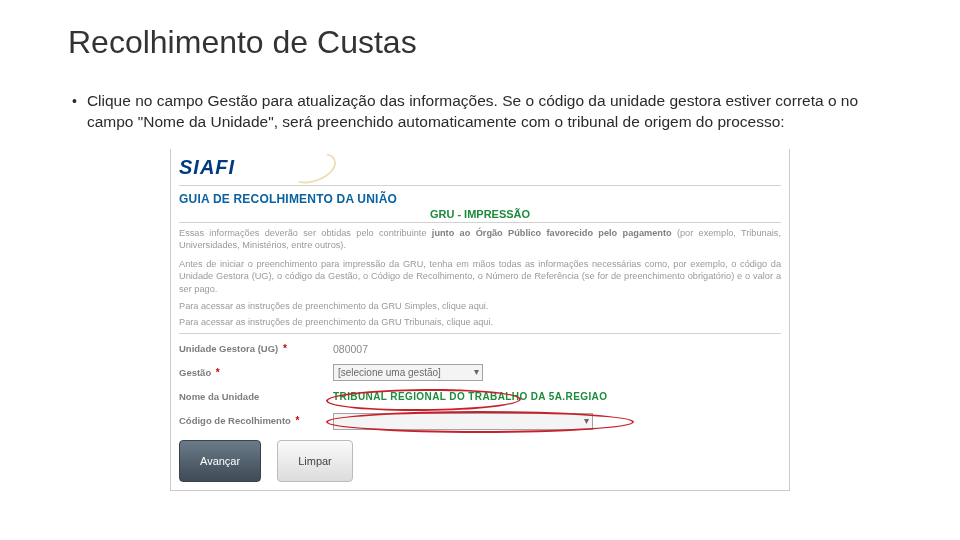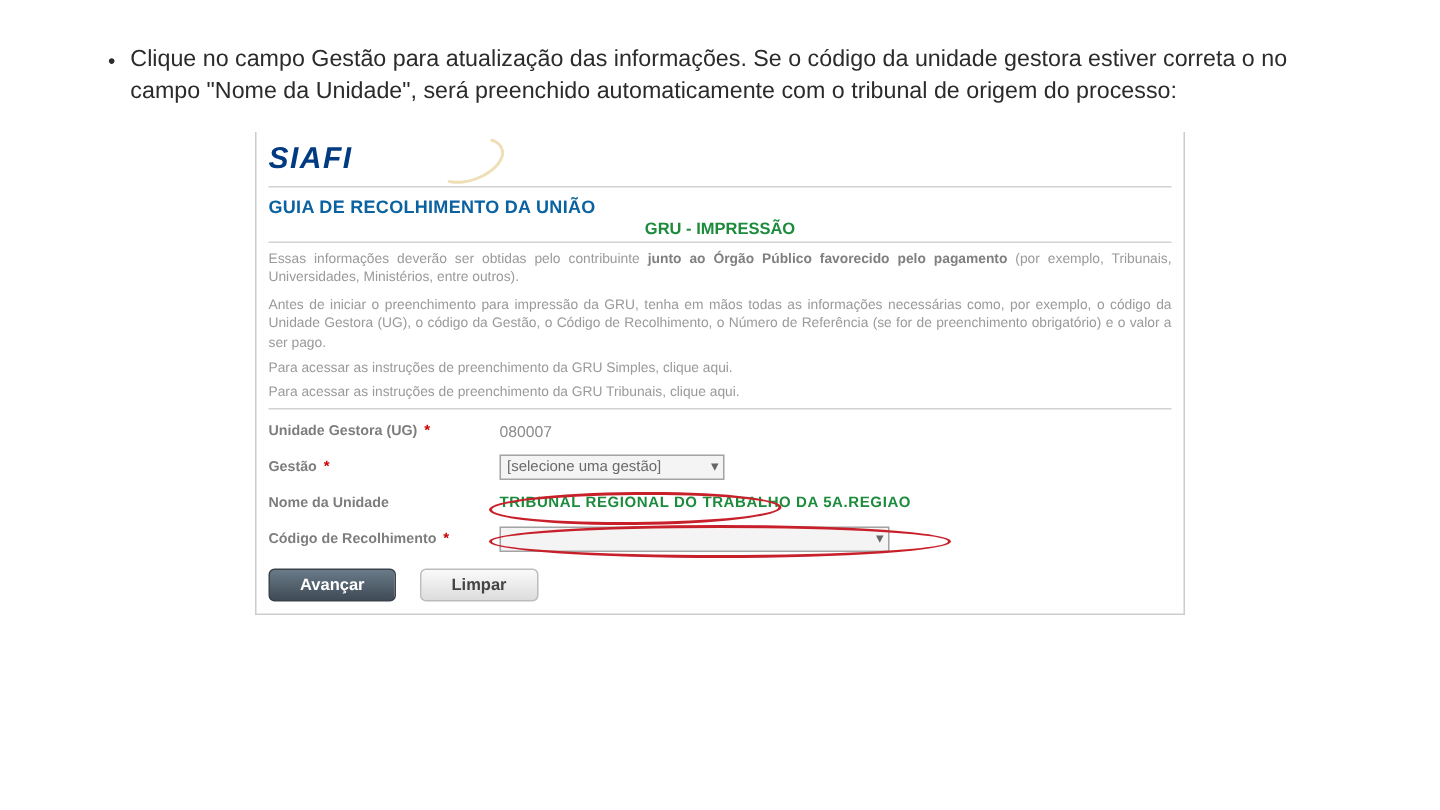--- a/index.html
+++ b/index.html
@@ -28,27 +28,28 @@
   .star { color: #c00; font-size: 10px; font-weight: 900; margin-left: 2px; }
   .fvalue { font-size: 10px; }
   .txt { color: #8a8a8a; border: none; font-family: Arial; font-size: 10.5px; }
   .sel { font-size: 10px; color: #6a6a6a; border: 1px solid #a3a3a3; background: #f4f4f4; padding: 1px 16px 1px 4px; min-width: 150px; height: 17px; display: inline-flex; align-items: center; position: relative; }
   .sel::after { content: "▾"; position: absolute; right: 3px; top: 1px; font-size: 10px; color: #666; }
   .unit { color: #1c8c3c; font-size: 10px; font-weight: 800; letter-spacing: 0.4px; font-family: Verdana, Arial, sans-serif; }
   .oval { position: absolute; border: 2px solid #c8202a; border-radius: 50%; pointer-events: none; }
   .oval1 { width: 195px; height: 22px; left: 155px; top: 240px; transform: rotate(-0.5deg);}
   .oval2 { width: 308px; height: 22px; left: 155px; top: 262px; }
   .btns { margin-top: 8px; display: flex; gap: 16px; align-items: center; }
-  .btn { font-size: 11px; color: #fff; padding: 4px 20px; border-radius: 4px; background: linear-gradient(#6a7a88, #3f4b56); border: 1px solid #3a434c; font-family: Arial; font-weight: bold; }
+  .btn { font-size: 11px; color: #fff; padding: 14px 20px; border-radius: 4px; background: linear-gradient(#6a7a88, #3f4b56); border: 1px solid #3a434c; font-family: Arial; }
   .btn-secondary { color: #444; background: linear-gradient(#fafafa, #dcdcdc); border: 1px solid #bcbcbc; }
 </style>
 </head>
 <body>
 
 <div class="slide">
+  <h1 class="title">Recolhimento de Custas</h1>
 
   <div class="bullet-wrap">
     <div class="bullet">
       <span class="dot">•</span>
       <span>Clique no campo Gestão para atualização das informações. Se o código da unidade gestora estiver correta o no campo "Nome da Unidade", será preenchido automaticamente com o tribunal  de origem do processo:</span>
     </div>
   </div>
 
   <div class="siafi">
     <div class="logo-row">

